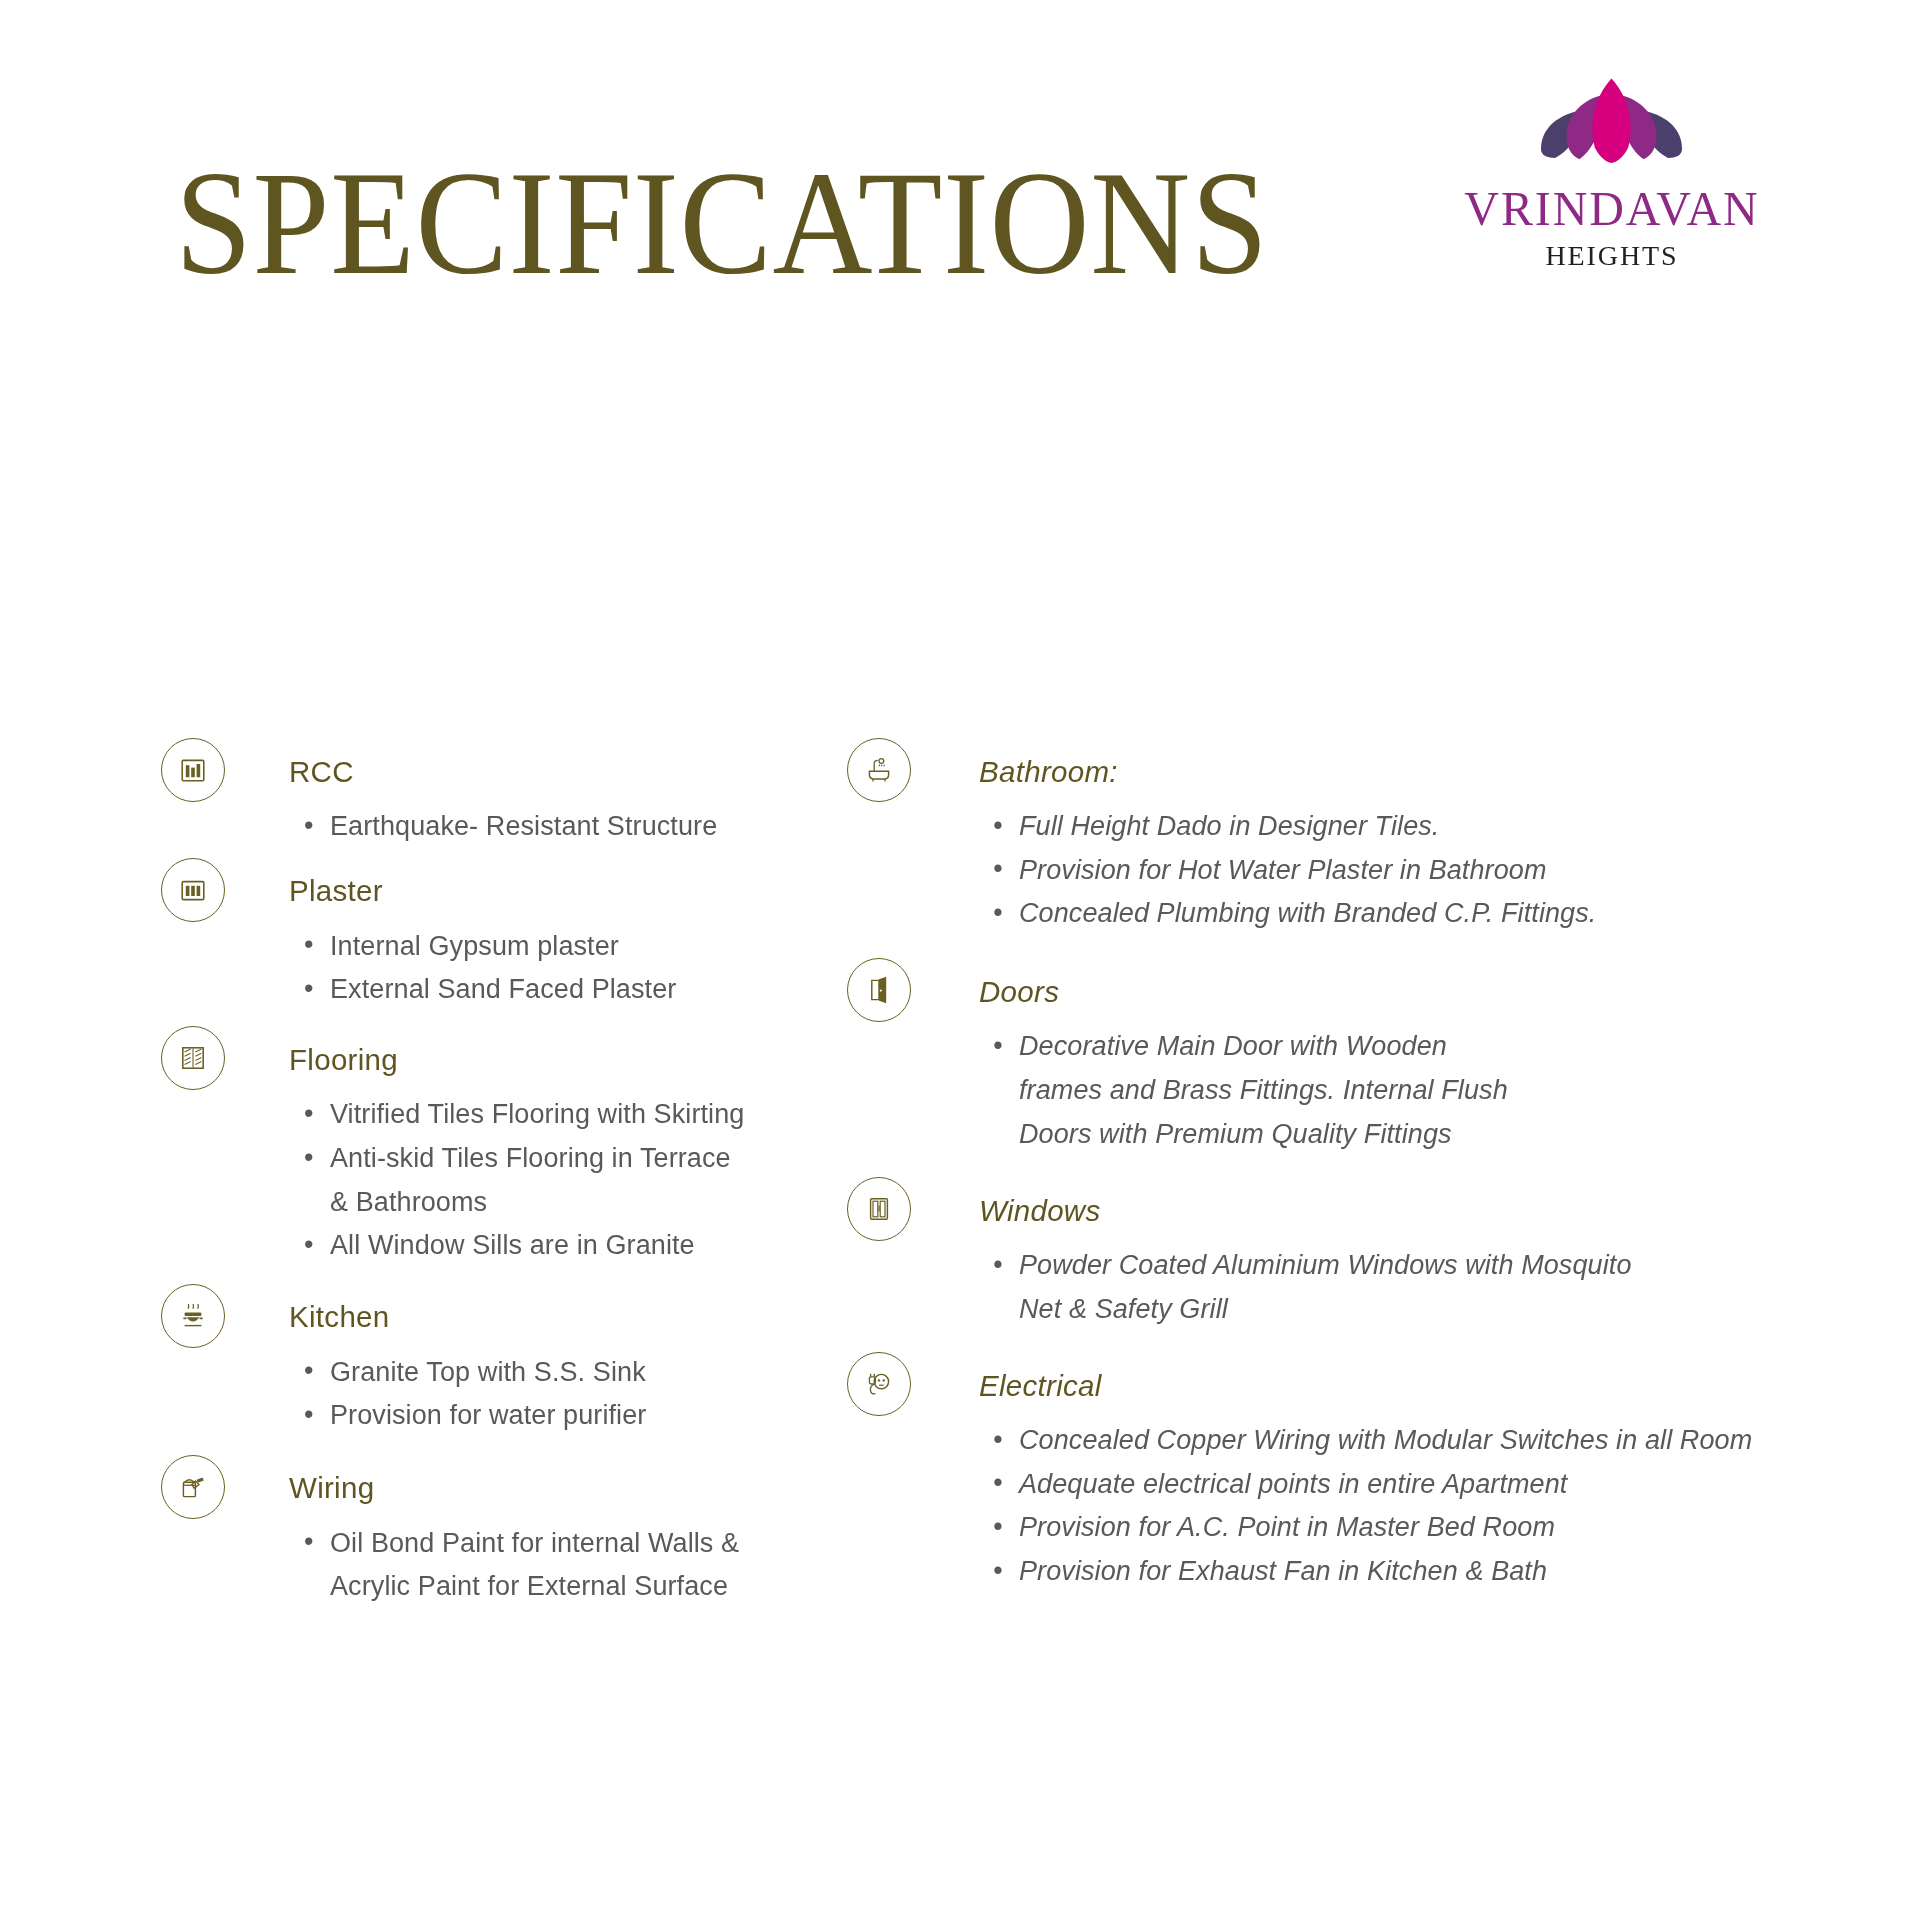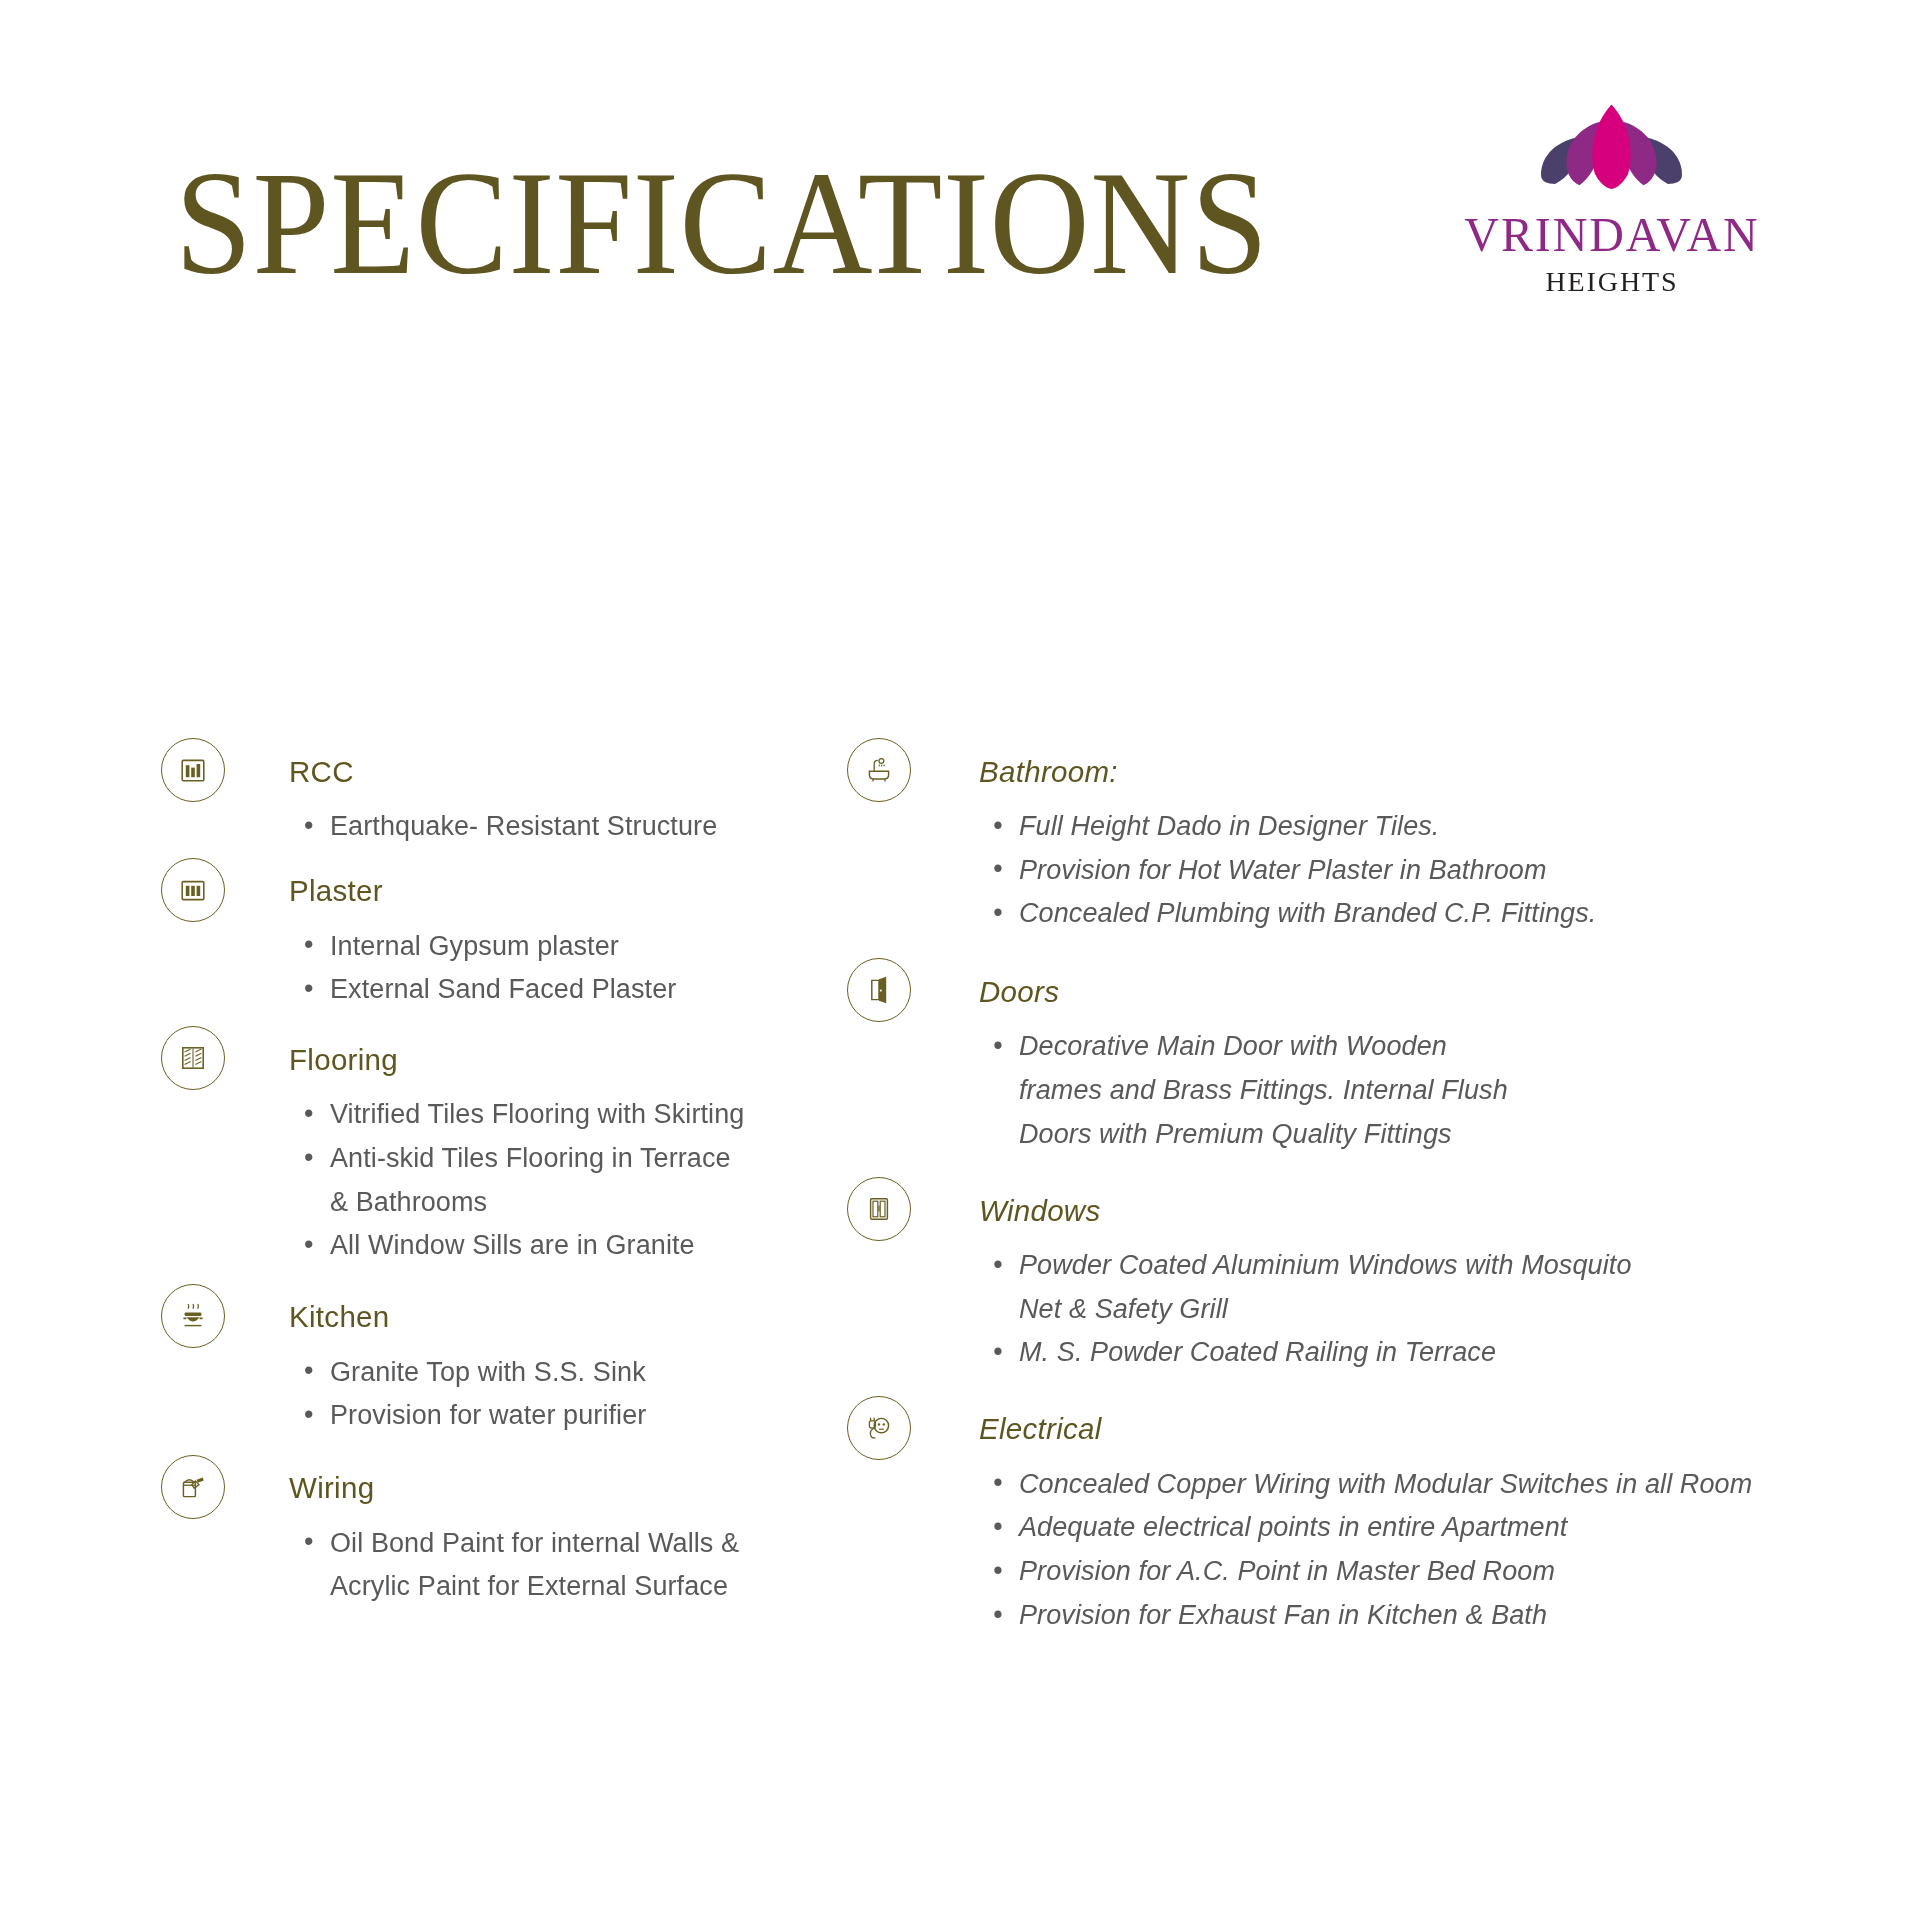--- a/index.html
+++ b/index.html
@@ -31,21 +31,21 @@
     color: #5e5520;
     font-weight: 400;
     transform: scaleX(0.93);
     transform-origin: left top;
     white-space: nowrap;
   }
 
   .logo {
     position: absolute;
     left: 1400px;
-    top: 98px;
+    top: 72px;
     width: 424px;
     height: 270px;
   }
   .logo-mark {
     position: absolute;
     left: 128px;
     top: 0;
     width: 167px;
     height: 109px;
   }
@@ -315,21 +315,20 @@
             <rect x="20" y="17" width="8" height="26" fill="none" stroke="#6a5f22" stroke-width="2"></rect>
             <rect x="32" y="17" width="8" height="26" fill="none" stroke="#6a5f22" stroke-width="2"></rect>
             <path d="M30 24 v10" stroke="#6a5f22" stroke-width="2"></path>
           </svg>
         </span>
         <span class="sec-title">Windows</span>
       </div>
       <ul class="bullets">
         <li><span style="white-space:pre-line;">Powder Coated Aluminium Windows with Mosquito
 Net &amp; Safety Grill</span></li>
-        <li>M. S. Powder Coated Railing in Terrace</li>
       </ul>
     </div>
 
     <div class="section s-electrical">
       <div class="sec-head">
         <span class="icon-circle">
           <svg viewBox="0 0 60 60" width="36" height="36">
             <circle cx="34" cy="26" r="12" fill="none" stroke="#6a5f22" stroke-width="2.4"></circle>
             <circle cx="30" cy="24" r="2" fill="#6a5f22"></circle>
             <circle cx="38" cy="24" r="2" fill="#6a5f22"></circle>

